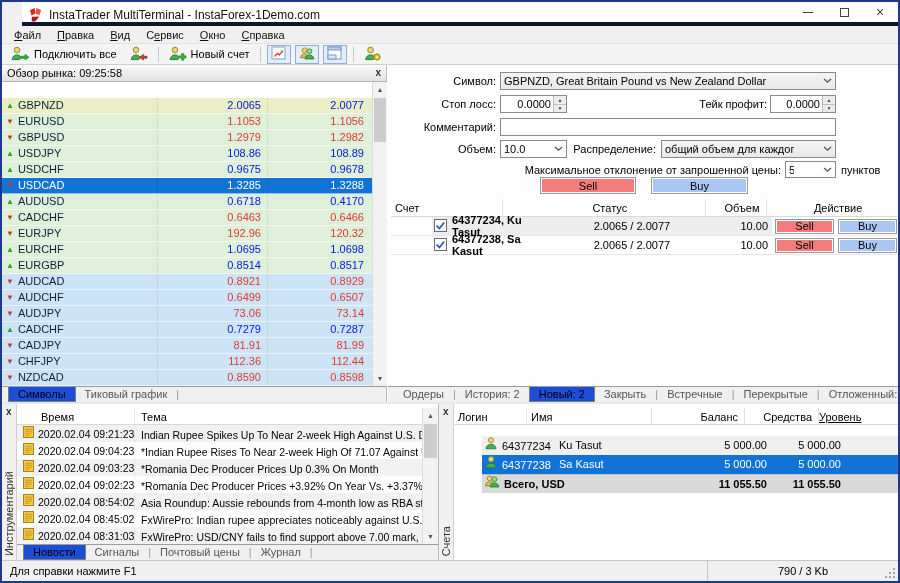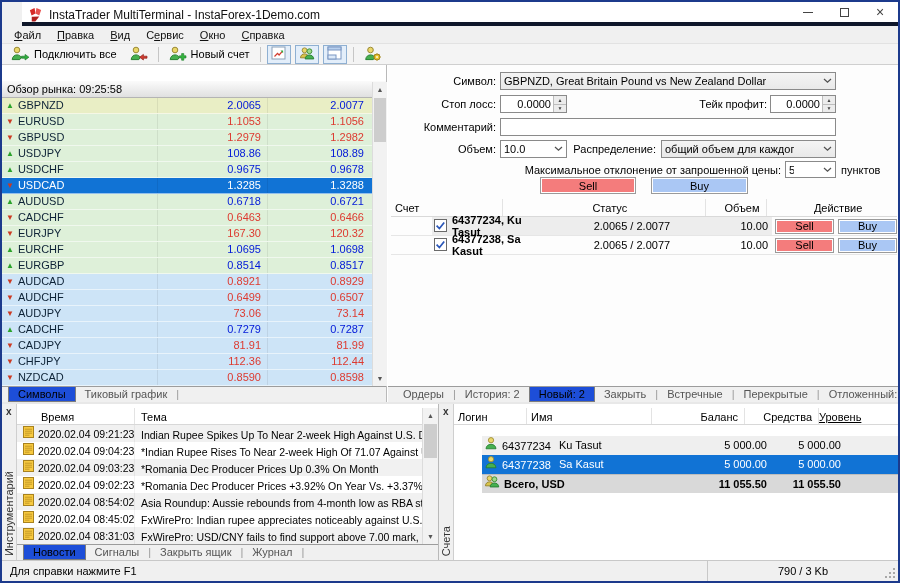--- a/index.html
+++ b/index.html
@@ -22,21 +22,21 @@
   
   .toolbar{position:absolute;left:0;top:42px;right:0;height:21px;background:#f4f4f4;border-bottom:1px solid #cfcfcf;display:flex;align-items:center;padding-left:4px;gap:2px;}
   .tbtn{display:flex;align-items:center;gap:4px;padding:1px 5px;height:19px;}
   .tsep{width:1px;height:15px;background:#c6c6c6;margin:0 3px;}
   .ttoggle{width:24px;height:19px;display:flex;align-items:center;justify-content:center;border:1px solid #8fb0d2;background:#e3eefa;margin:0 1px;}
   
   .main{position:absolute;left:0;top:63px;width:896px;height:337px;background:#fff;}
   .splitter{position:absolute;left:0;top:400px;width:896px;height:2px;background:#e8e8e8;}
   
   .mw{position:absolute;left:0;top:0;width:385px;height:337px;border-right:1px solid #b9b9b9;background:#fff;}
-  .mw-title{position:absolute;left:0;top:16px;right:0;height:17px;background:linear-gradient(#fbfbfb,#e0e0e0);border-bottom:1px solid #b4b4b4;display:flex;align-items:center;padding:0 5px;}
+  .mw-title{position:absolute;left:0;top:0;right:0;height:17px;background:linear-gradient(#fbfbfb,#e0e0e0);border-bottom:1px solid #b4b4b4;display:flex;align-items:center;padding:0 5px;}
   .panel-x{margin-left:auto;font-weight:bold;font-size:10px;color:#333;line-height:10px;}
   .mw-head{position:absolute;left:0;top:17px;width:370px;height:16px;background:#fcfcfc;border-bottom:1px solid #d8d8d8;display:flex;}
   .mw-head .h1{width:156px;padding:2px 0 0 8px;border-right:1px solid #e3e3e3;}
   .mw-head .h2{width:110px;padding:2px 6px 0 0;text-align:right;border-right:1px solid #e3e3e3;}
   .mw-head .h3{width:104px;padding:2px 8px 0 0;text-align:right;}
   .mw-rows{position:absolute;left:0;top:33px;width:370px;height:288px;overflow:hidden;}
   .mw-row{display:flex;height:16px;line-height:15px;border-bottom:1px solid rgba(255,255,255,0.55);}
   .mw-row .c1{width:156px;padding-left:4px;display:flex;align-items:center;gap:4px;border-right:1px solid rgba(0,0,0,0.07);color:#0d2236;}
   .mw-row .c2{width:110px;text-align:right;padding-right:6px;border-right:1px solid rgba(0,0,0,0.07);}
   .mw-row .c3{width:104px;text-align:right;padding-right:8px;}
@@ -282,36 +282,36 @@
             </div>
             <div class="c2 pu">1.3285</div>
             <div class="c3 pu">1.3288</div>
           </div>
           <div class="mw-row bg-green">
             <div class="c1">
               <span class="arr up">▲</span>
               <span>AUDUSD</span>
             </div>
             <div class="c2 pu">0.6718</div>
-            <div class="c3 pu">0.6721</div>
+            <div class="c3 pu">0.4170</div>
           </div>
           <div class="mw-row bg-green">
             <div class="c1">
               <span class="arr down">▼</span>
               <span>CADCHF</span>
             </div>
             <div class="c2 pd">0.6463</div>
             <div class="c3 pd">0.6466</div>
           </div>
           <div class="mw-row bg-green">
             <div class="c1">
               <span class="arr down">▼</span>
               <span>EURJPY</span>
             </div>
-            <div class="c2 pd">167.30</div>
+            <div class="c2 pd">192.96</div>
             <div class="c3 pd">120.32</div>
           </div>
           <div class="mw-row bg-green">
             <div class="c1">
               <span class="arr up">▲</span>
               <span>EURCHF</span>
             </div>
             <div class="c2 pu">1.0695</div>
             <div class="c3 pu">1.0698</div>
           </div>
@@ -605,21 +605,21 @@
         </div>
       <div class="vscroll term-scroll">
         <div class="sarrow" style="top:0;">▲</div>
         <div class="sthumb" style="top:16px;height:34px;"></div>
         <div class="sarrow" style="bottom:0;">▼</div>
       </div>
       <div class="tabbar term-tabs" id="term-tabs">
           <span class="tab active">Новости</span>
           <span class="tab">Сигналы</span>
           <span class="tabdiv">|</span>
-          <span class="tab">Закрыть ящик</span>
+          <span class="tab">Почтовый цены</span>
           <span class="tabdiv">|</span>
           <span class="tab">Журнал</span>
           <span class="tabdiv">|</span>
         </div>
     </div>
 
     <div class="acct">
       <div class="vstrip" style="left:0;">
         <span class="panel-x">x</span>
         <span class="vlabel">Счета</span>

